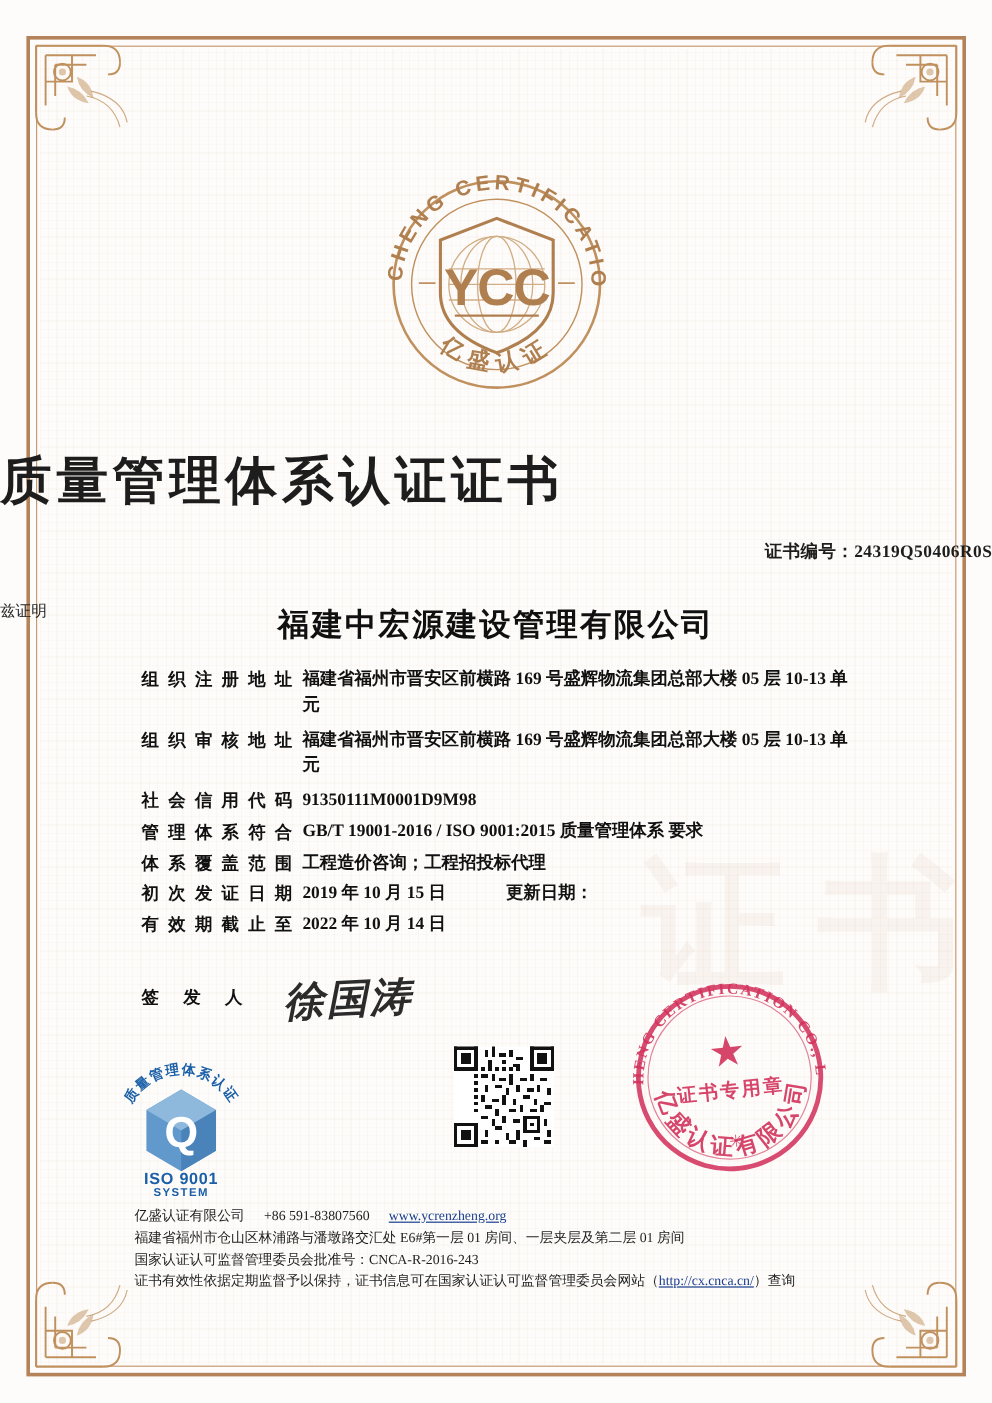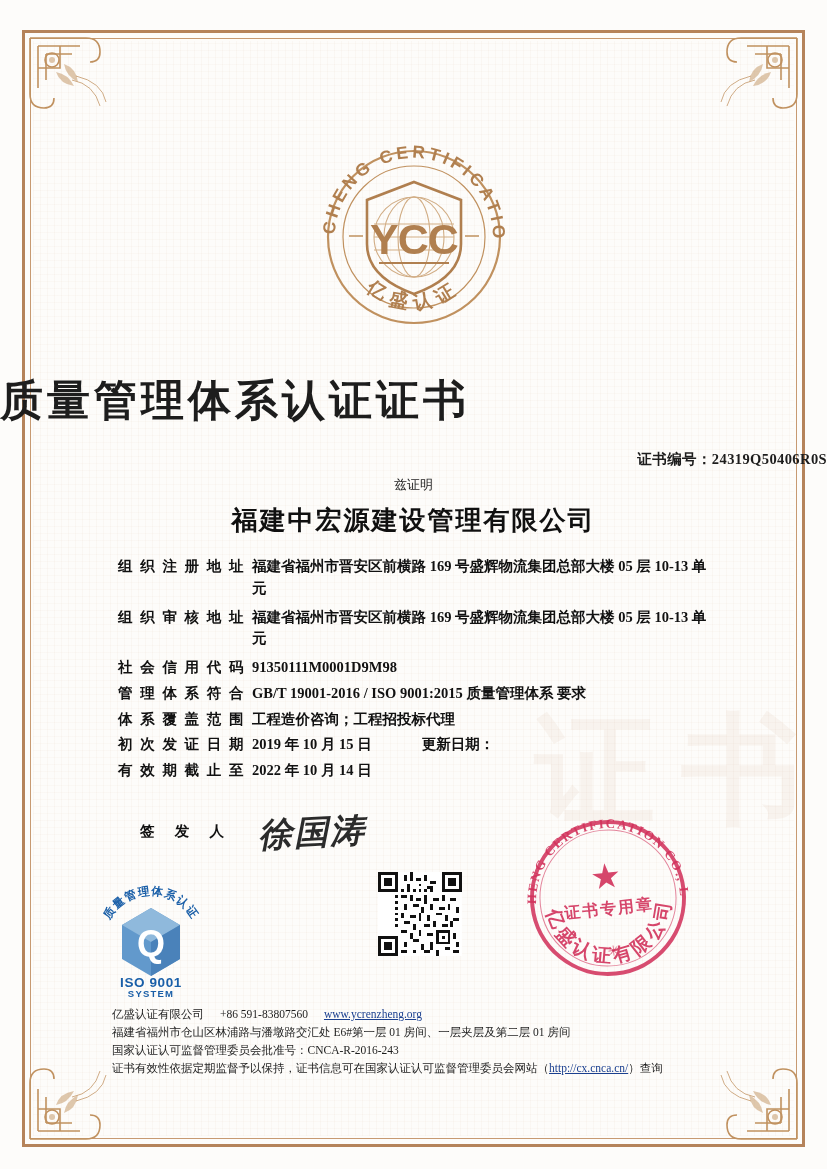--- a/index.html
+++ b/index.html
@@ -76,22 +76,22 @@
   }
   .cert-no{
     position:absolute;left:0;right:0;top:450px;
     text-align:right;
     font-size:14.5px;
     font-weight:700;
     color:#1d1d1d;
     letter-spacing:.4px;
   }
   .hereby{
-    position:absolute;left:0;right:0;top:476px;
-    text-align:center;
+    position:absolute;left:0;right:0;top:500px;
+    text-align:left;
     font-size:13px;
     color:#1d1d1d;
   }
   .company{
     position:absolute;left:0;right:0;top:503px;
     text-align:center;
     font-size:26px;
     font-weight:700;
     letter-spacing:2px;
     color:#101010;
@@ -126,21 +126,21 @@
   .row.tight{margin-bottom:4px;}
   .val .sub{margin-left:50px;}
   .val .sub2{margin-left:22px;}
 
   
   .sign-row{
     position:absolute;left:118px;top:822px;
     display:flex;align-items:flex-start;
     font-size:14.5px;font-weight:700;color:#111;
   }
-  .sign-row .lbl{width:84px;flex:0 0 84px;text-align:justify;text-align-last:justify;margin-left:22px;}
+  .sign-row .lbl{width:84px;flex:0 0 84px;text-align:justify;text-align-last:justify;}
   .signature{
     margin-left:34px;margin-top:-12px;
     font-family:"Liberation Serif", serif;
     font-size:34px;
     color:#1a1a1a;
     font-style:italic;
     letter-spacing:2px;
     transform:rotate(-3deg);
     opacity:.92;
   }

